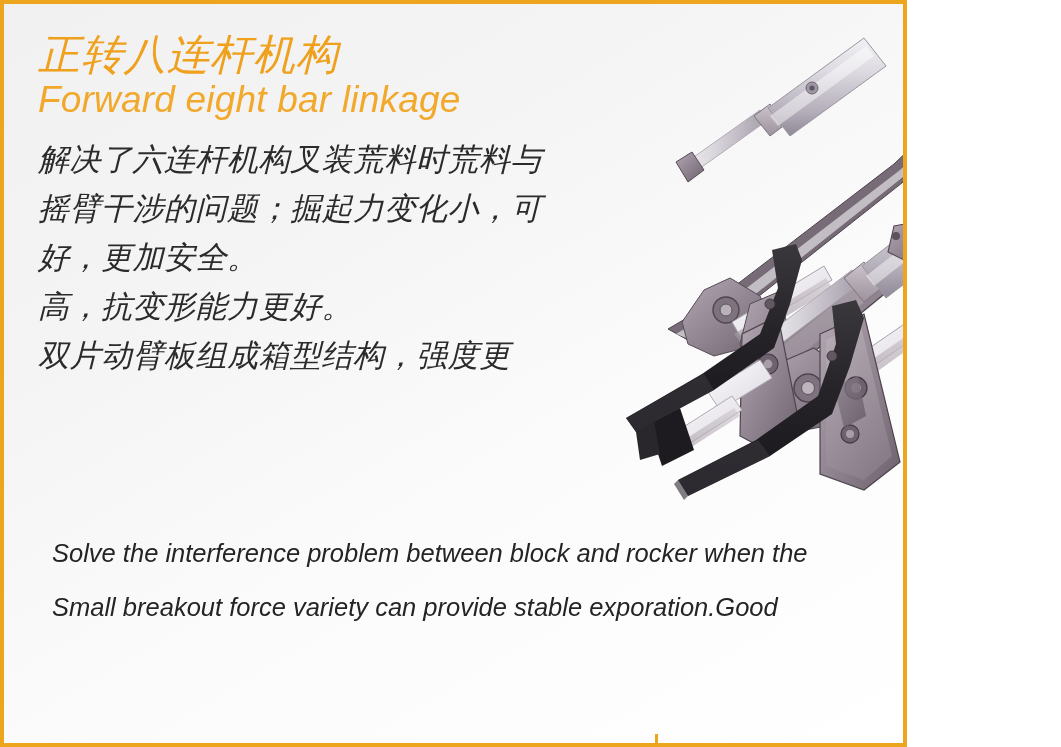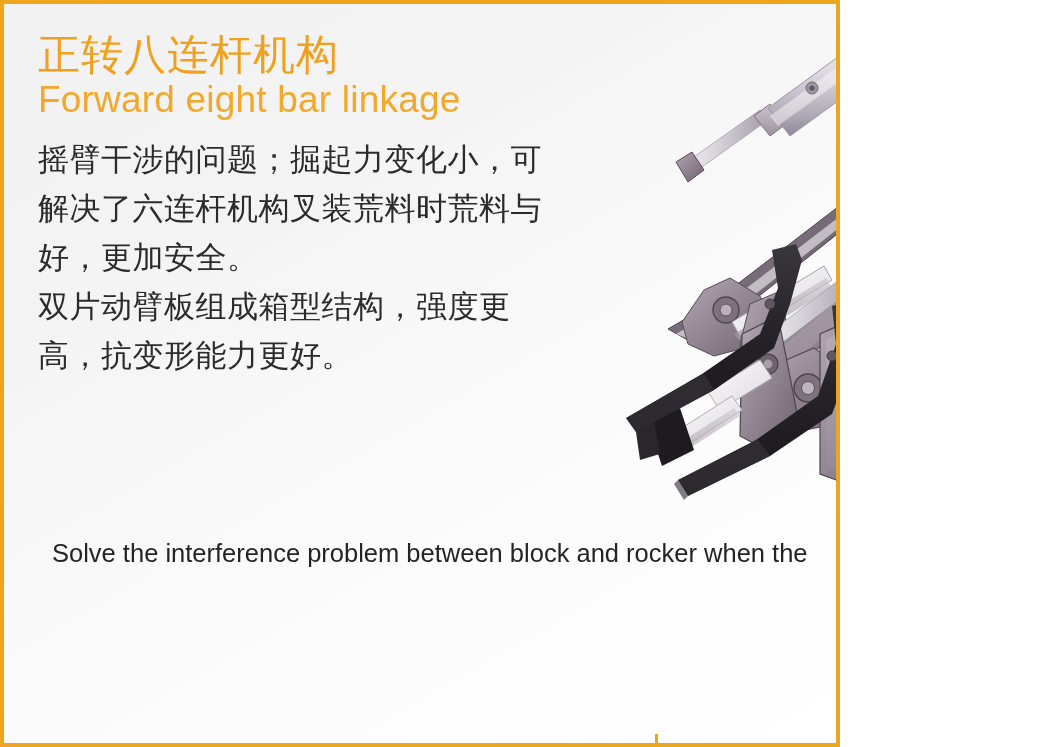--- a/index.html
+++ b/index.html
@@ -2,27 +2,28 @@
 <html><head>
 <meta charset="utf-8">
 <style>
   html, body {
     margin: 0;
     padding: 0;
     background: #ffffff;
   }
   #slide {
     position: relative;
-    width: 840px;
+    width: 907px;
     height: 747px;
     background: linear-gradient(150deg, #f1f1f2 0%, #f4f4f4 30%, #fbfbfb 60%, #ffffff 100%);
     border: 4px solid #eda51e;
     box-sizing: border-box;
     overflow: hidden;
     font-family: "Liberation Sans", sans-serif;
+    font-style: italic;
   }
   
   #bottom-tick {
     position: absolute;
     left: 651px;
     bottom: -7px;
     width: 3px;
     height: 16px;
     background: #eda51e;
   }
@@ -260,25 +261,26 @@
         <circle cx="466" cy="244" r="5.5" fill="#5f565f" stroke="#3d363d" stroke-width="0.9"></circle>
       </g>
     </svg>
   </div>
 
   <div id="text-col">
     <div id="title-cn">正转八连杆机构</div>
     <div id="title-en">Forward eight bar linkage</div>
 
     <div id="body-cn">
+      <div class="cnline">解决了六连杆机构叉装荒料时荒料与</div>
       <div class="cnline">摇臂干涉的问题；掘起力变化小，可</div>
-      <div class="cnline">解决了六连杆机构叉装荒料时荒料与</div>
       <div class="cnline">好，更加安全。</div>
+      <div class="cnline">高，抗变形能力更好。</div>
       <div class="cnline">双片动臂板组成箱型结构，强度更</div>
-      <div class="cnline">高，抗变形能力更好。</div>
     </div>
   </div>
 
   <div id="body-en">
     <p>Solve the interference problem between block and rocker when the</p>
+    <p>Small breakout force variety can provide stable exporation.Good</p>
   </div>
 
 </div>
 
 </body></html>

